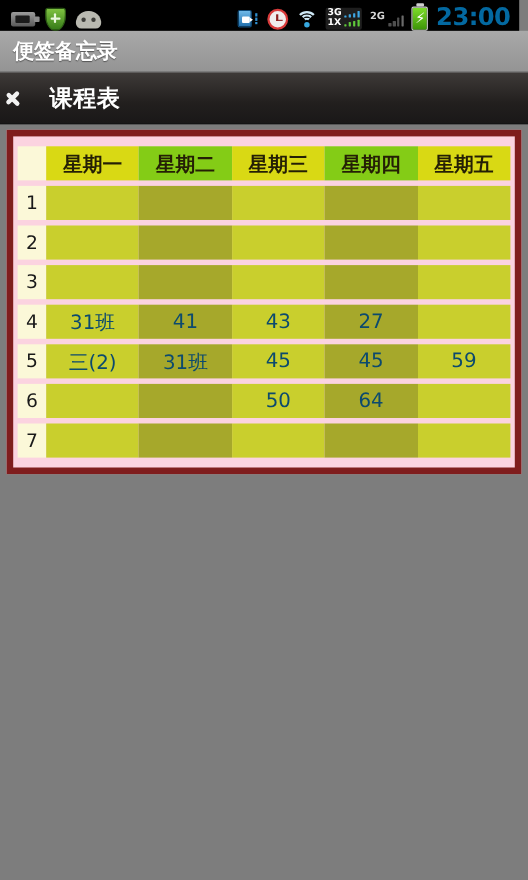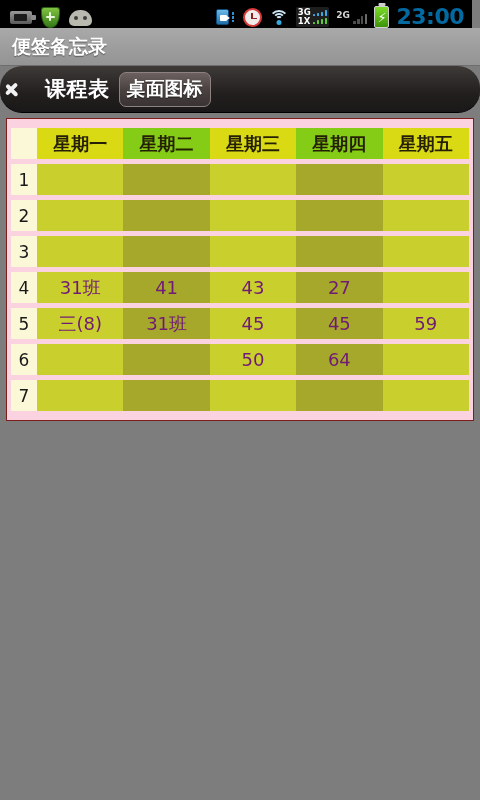--- a/index.html
+++ b/index.html
@@ -208,21 +208,20 @@
   
   .navbar {
     width: 480px;
     height: 47px;
     background: linear-gradient(#3e3a38, #221f1e 60%, #1a1818);
     display: flex;
     align-items: center;
     gap: 9px;
     padding: 0 10px;
     border-bottom: 1px solid #000;
-    border-radius: 22px;
   }
   .back-chevron {
     width: 26px; height: 30px;
     position: relative;
     flex: 0 0 auto;
     cursor: pointer;
   }
   .back-chevron::before, .back-chevron::after {
     content: ""; position: absolute; left: 7px;
     width: 15px; height: 3.6px;
@@ -248,21 +247,21 @@
     padding: 3px 7px 4px;
     white-space: nowrap;
     cursor: pointer;
     text-shadow: 0 1px 1px rgba(0,0,0,0.6);
   }
 
   
   .schedule-wrap {
     margin: 5px 6px 0 6px;
     background: #fbd3e0;
-    border: 1px solid #7f1d1d;
+    border: 6px solid #7f1d1d;
     padding: 4px 4px 4px 4px;
   }
   .sched-table {
     width: 100%;
     border-collapse: separate;
     border-spacing: 0 5px;
   }
   .sched-table td, .sched-table th { padding: 0; }
 
   .corner-cell {
@@ -287,21 +286,21 @@
     vertical-align: middle;
     white-space: nowrap;
   }
   .hdr-cell.odd  { background: #d9d914; }
   .hdr-cell.even { background: #84cc16; }
 
   .day-cell {
     height: 31px;
     text-align: center;
     vertical-align: middle;
-    color: #701a75;
+    color: #0c4a6e;
     font-size: 18px;
     white-space: nowrap;
   }
   .day-cell.odd  { background: #c9cf2d; }
   .day-cell.even { background: #a6a82b; }
 
   
 </style>
 </head>
 <body>
@@ -369,21 +368,20 @@
   </div>
 </div>
 
 <div class="app-titlebar">
   <span class="app-title">便签备忘录</span>
 </div>
 
 <div class="navbar">
   <span class="back-chevron"></span>
   <span class="nav-title">课程表</span>
-  <button class="nav-btn">桌面图标</button>
 </div>
 
 <div class="schedule-wrap">
   <table class="sched-table">
     <thead>
       <tr>
         <th class="corner-cell"></th>
         <th class="hdr-cell odd">星期一</th>
         <th class="hdr-cell even">星期二</th>
         <th class="hdr-cell odd">星期三</th>
@@ -419,21 +417,21 @@
       <tr>
         <td class="rownum-cell">4</td>
         <td class="day-cell odd">31班</td>
         <td class="day-cell even">41</td>
         <td class="day-cell odd">43</td>
         <td class="day-cell even">27</td>
         <td class="day-cell odd"></td>
       </tr>
       <tr>
         <td class="rownum-cell">5</td>
-        <td class="day-cell odd">三(8)</td>
+        <td class="day-cell odd">三(2)</td>
         <td class="day-cell even">31班</td>
         <td class="day-cell odd">45</td>
         <td class="day-cell even">45</td>
         <td class="day-cell odd">59</td>
       </tr>
       <tr>
         <td class="rownum-cell">6</td>
         <td class="day-cell odd"></td>
         <td class="day-cell even"></td>
         <td class="day-cell odd">50</td>

